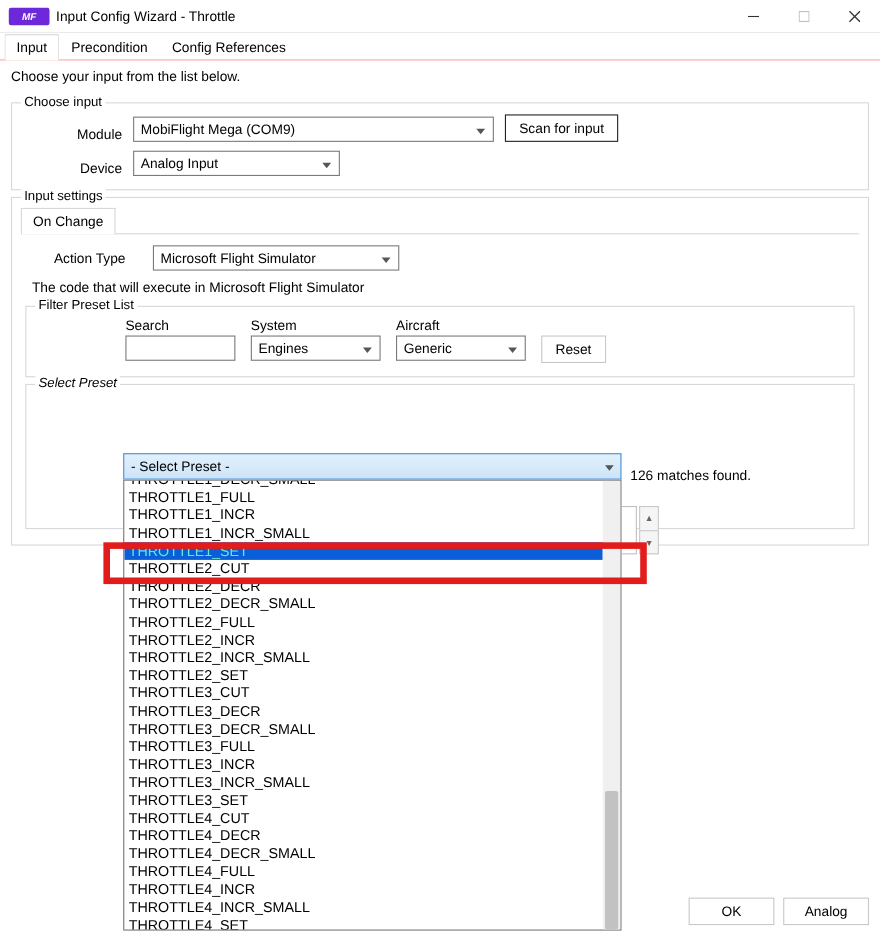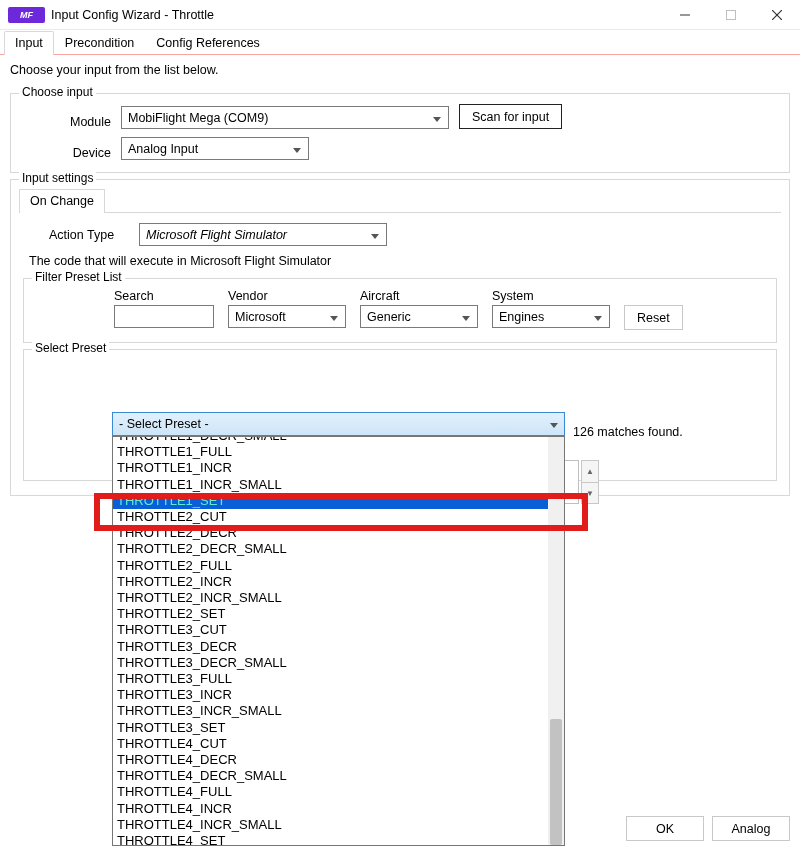--- a/index.html
+++ b/index.html
@@ -332,63 +332,56 @@
 </div>
 
 <div class="input-settings">
   <div class="group-legend">Input settings</div>
   <div class="sub-tab-row">
     <div class="sub-tab">On Change</div>
   </div>
 
   <div class="action-row">
     <div style="width:90px;">Action Type</div>
-    <div class="select" style="width:248px;font-style:italic;">
+    <div class="select" style="width:224px;">
       <span>Microsoft Flight Simulator</span>
       <span class="caret"></span>
     </div>
   </div>
   <div class="code-desc">The code that will execute in Microsoft Flight Simulator</div>
 
   <div class="group" style="margin:0 4px 6px 4px;">
     <div class="group-legend">Filter Preset List</div>
     <div class="filter-row">
       <div class="filter-col">
         <span>Search</span>
         <input class="text-input" style="width: 100px;" value="">
       </div>
       <div class="filter-col">
-        <span>Vendor</span>
+        <span>System</span>
         <div class="select" style="width:118px;">
-          <span>Microsoft</span>
+          <span>Engines</span>
           <span class="caret"></span>
         </div>
       </div>
       <div class="filter-col">
         <span>Aircraft</span>
         <div class="select" style="width:118px;">
           <span>Generic</span>
           <span class="caret"></span>
         </div>
       </div>
-      <div class="filter-col">
-        <span>System</span>
-        <div class="select" style="width:118px;">
-          <span>Engines</span>
-          <span class="caret"></span>
-        </div>
-      </div>
       <div class="filter-col" style="justify-content:flex-end;">
         <span>&nbsp;</span>
         <div class="btn-light" style="padding:3px 12px;">Reset</div>
       </div>
     </div>
   </div>
 
-  <div class="group" style="margin:0 4px; height:132px;">
+  <div class="group" style="margin:0 4px; height:132px;font-style:italic;">
     <div class="group-legend">Select Preset</div>
   </div>
 </div>
 
 <div class="preset-select">
   <span>- Select Preset -</span>
   <span class="caret"></span>
 </div>
 <div class="matches">126 matches found.</div>
 

